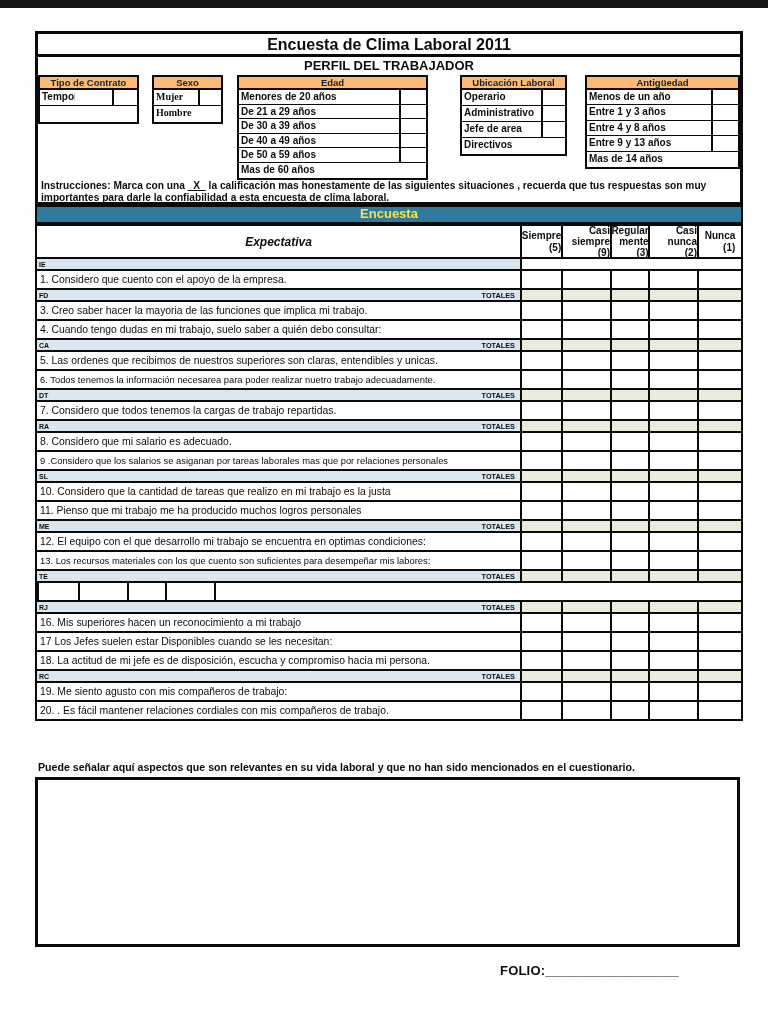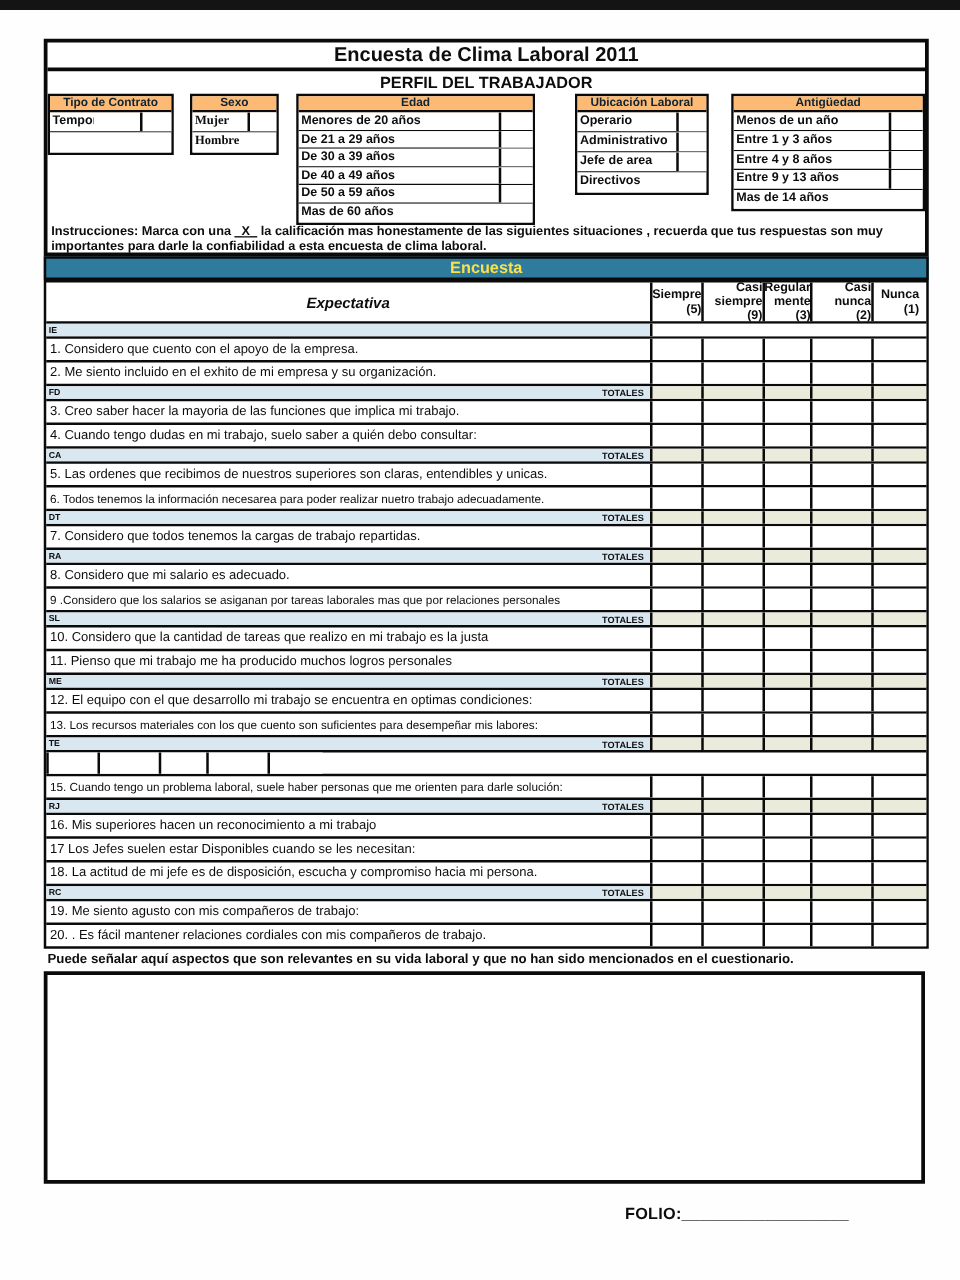--- a/index.html
+++ b/index.html
@@ -199,28 +199,20 @@
           <div class="merged"></div>
         </div>
         <div class="srow q">
           <div class="qcell">1. Considero que cuento con el apoyo de la empresa.</div>
           <div class="rcell c1"></div>
           <div class="rcell c2"></div>
           <div class="rcell c3"></div>
           <div class="rcell c4"></div>
           <div class="rcell c5"></div>
         </div>
-        <div class="srow q">
-          <div class="qcell">2. Me siento incluido en el exhito de mi empresa y su organización.</div>
-          <div class="rcell c1"></div>
-          <div class="rcell c2"></div>
-          <div class="rcell c3"></div>
-          <div class="rcell c4"></div>
-          <div class="rcell c5"></div>
-        </div>
         <div class="srow s">
           <div class="qcell sec">
             <span class="sec-code">FD</span>
             <span class="totales">TOTALES</span>
           </div>
           <div class="rcell c1"></div>
           <div class="rcell c2"></div>
           <div class="rcell c3"></div>
           <div class="rcell c4"></div>
           <div class="rcell c5"></div>
@@ -373,28 +365,20 @@
             <span class="sec-code">TE</span>
             <span class="totales">TOTALES</span>
           </div>
           <div class="rcell c1"></div>
           <div class="rcell c2"></div>
           <div class="rcell c3"></div>
           <div class="rcell c4"></div>
           <div class="rcell c5"></div>
         </div>
         <div class="srow q">
-          <div class="rcell c1"></div>
-          <div class="rcell c2"></div>
-          <div class="rcell c3"></div>
-          <div class="rcell c4"></div>
-          <div class="rcell c5"></div>
-        </div>
-        <div class="srow q">
-          <div class="qcell small">15.  Cuando tengo un problema laboral, suele haber personas que me orienten para darle solución:</div>
           <div class="rcell c1"></div>
           <div class="rcell c2"></div>
           <div class="rcell c3"></div>
           <div class="rcell c4"></div>
           <div class="rcell c5"></div>
         </div>
         <div class="srow s">
           <div class="qcell sec">
             <span class="sec-code">RJ</span>
             <span class="totales">TOTALES</span>

